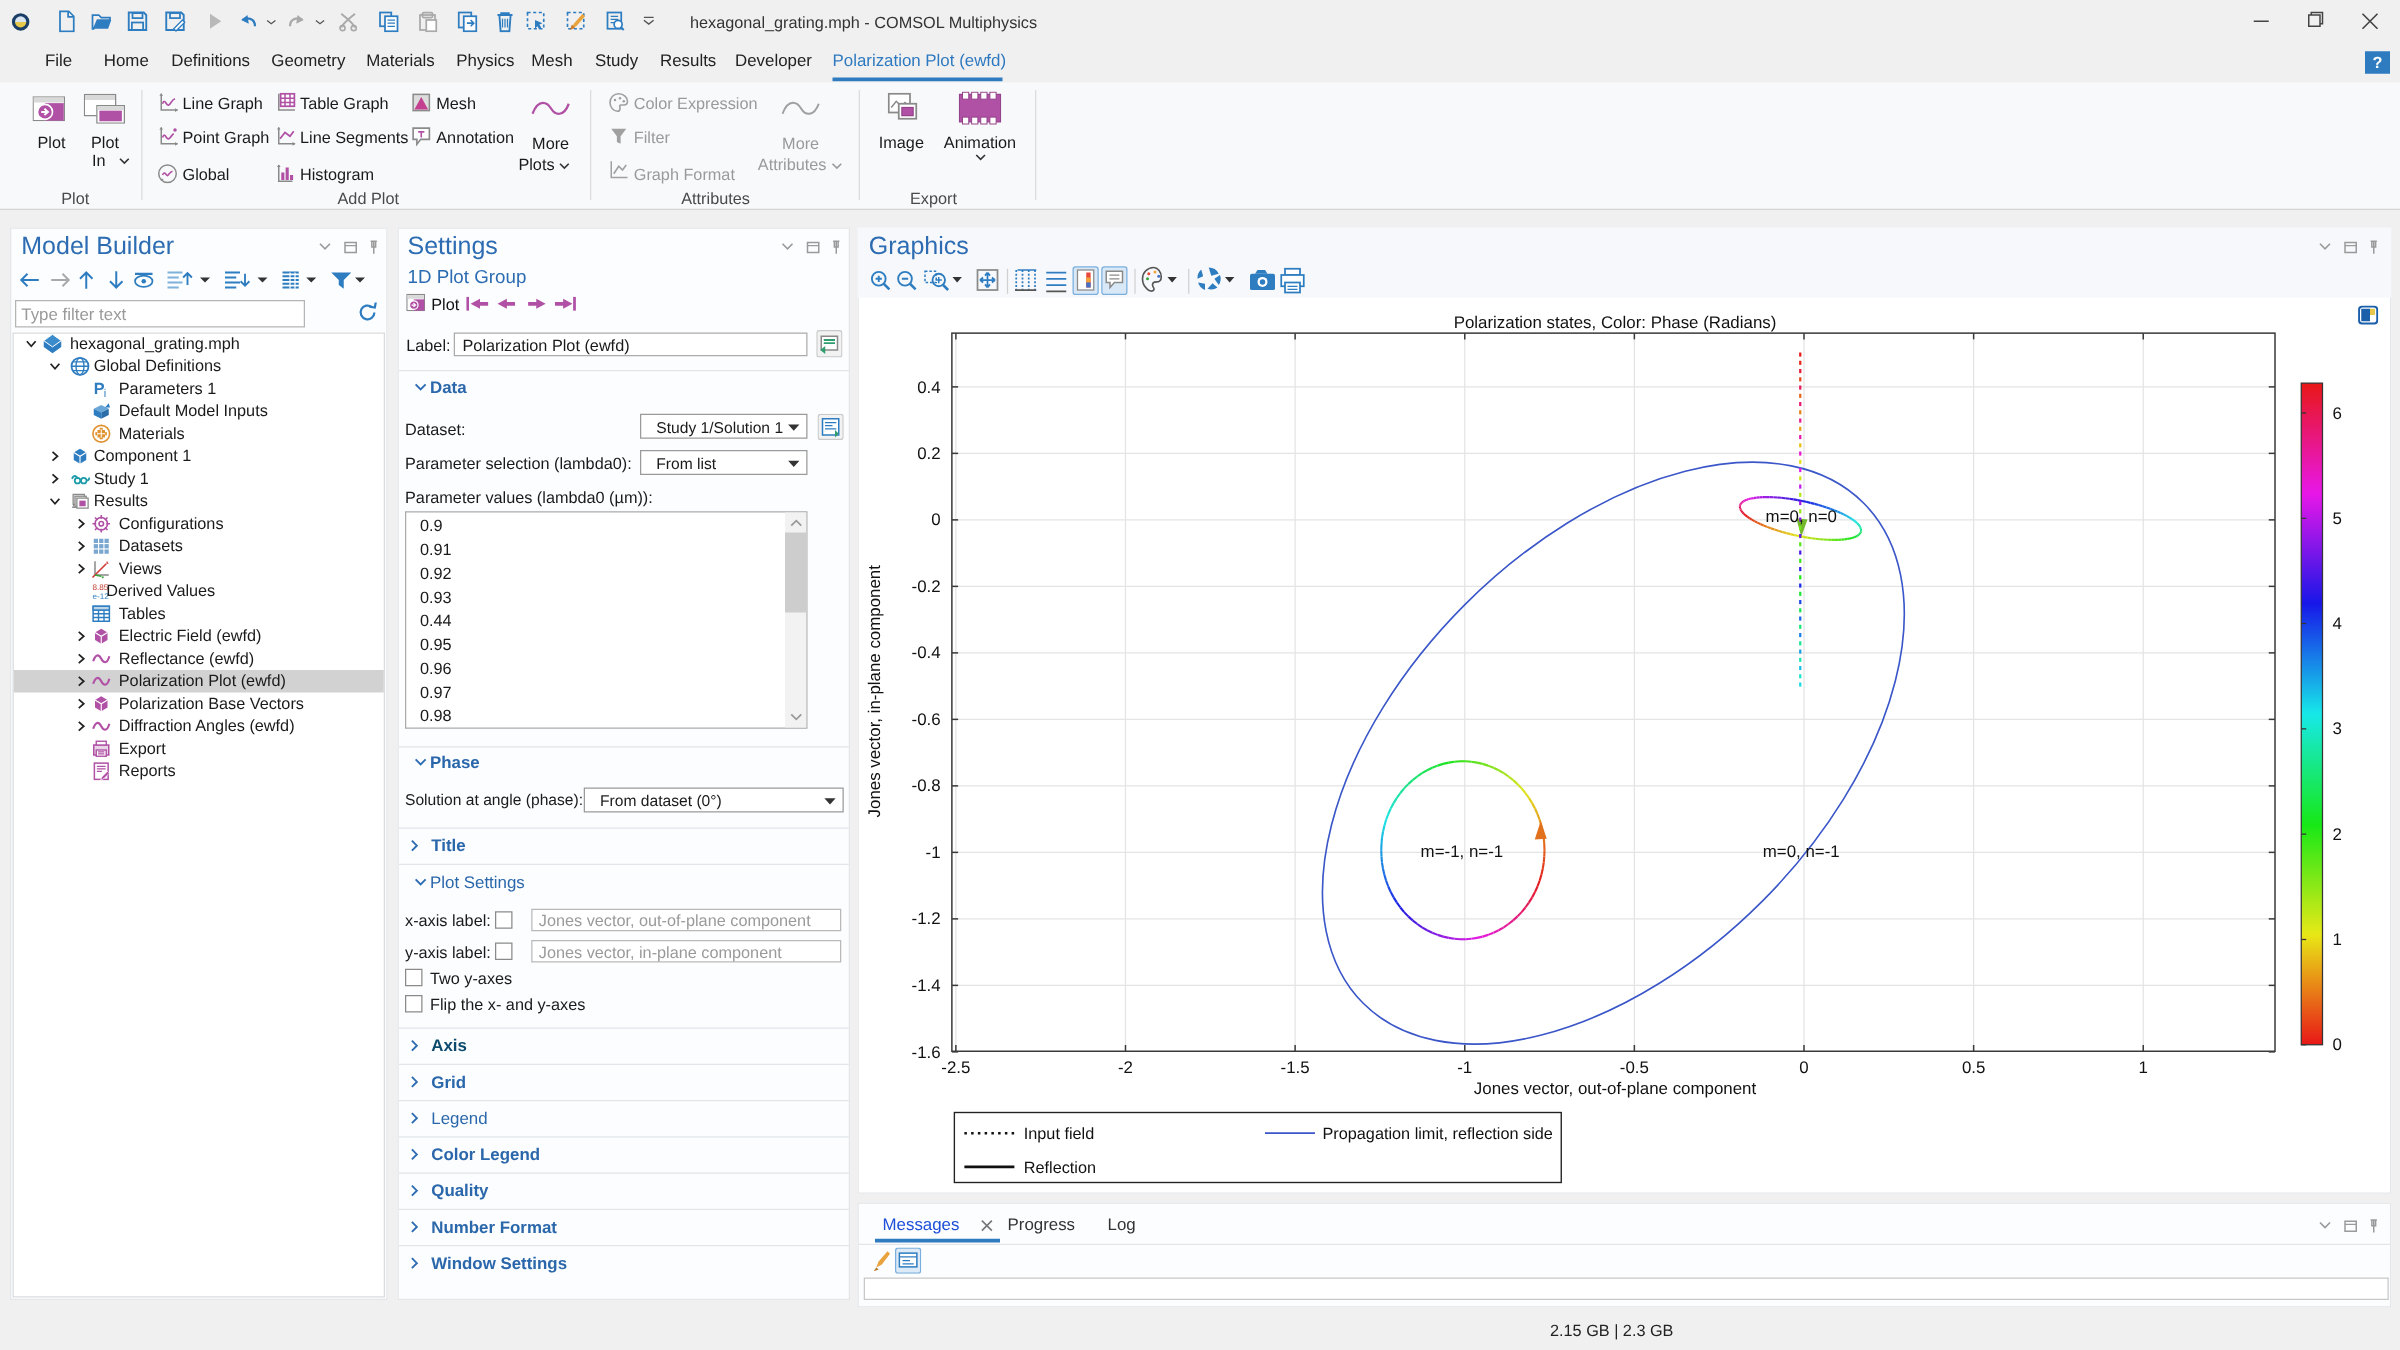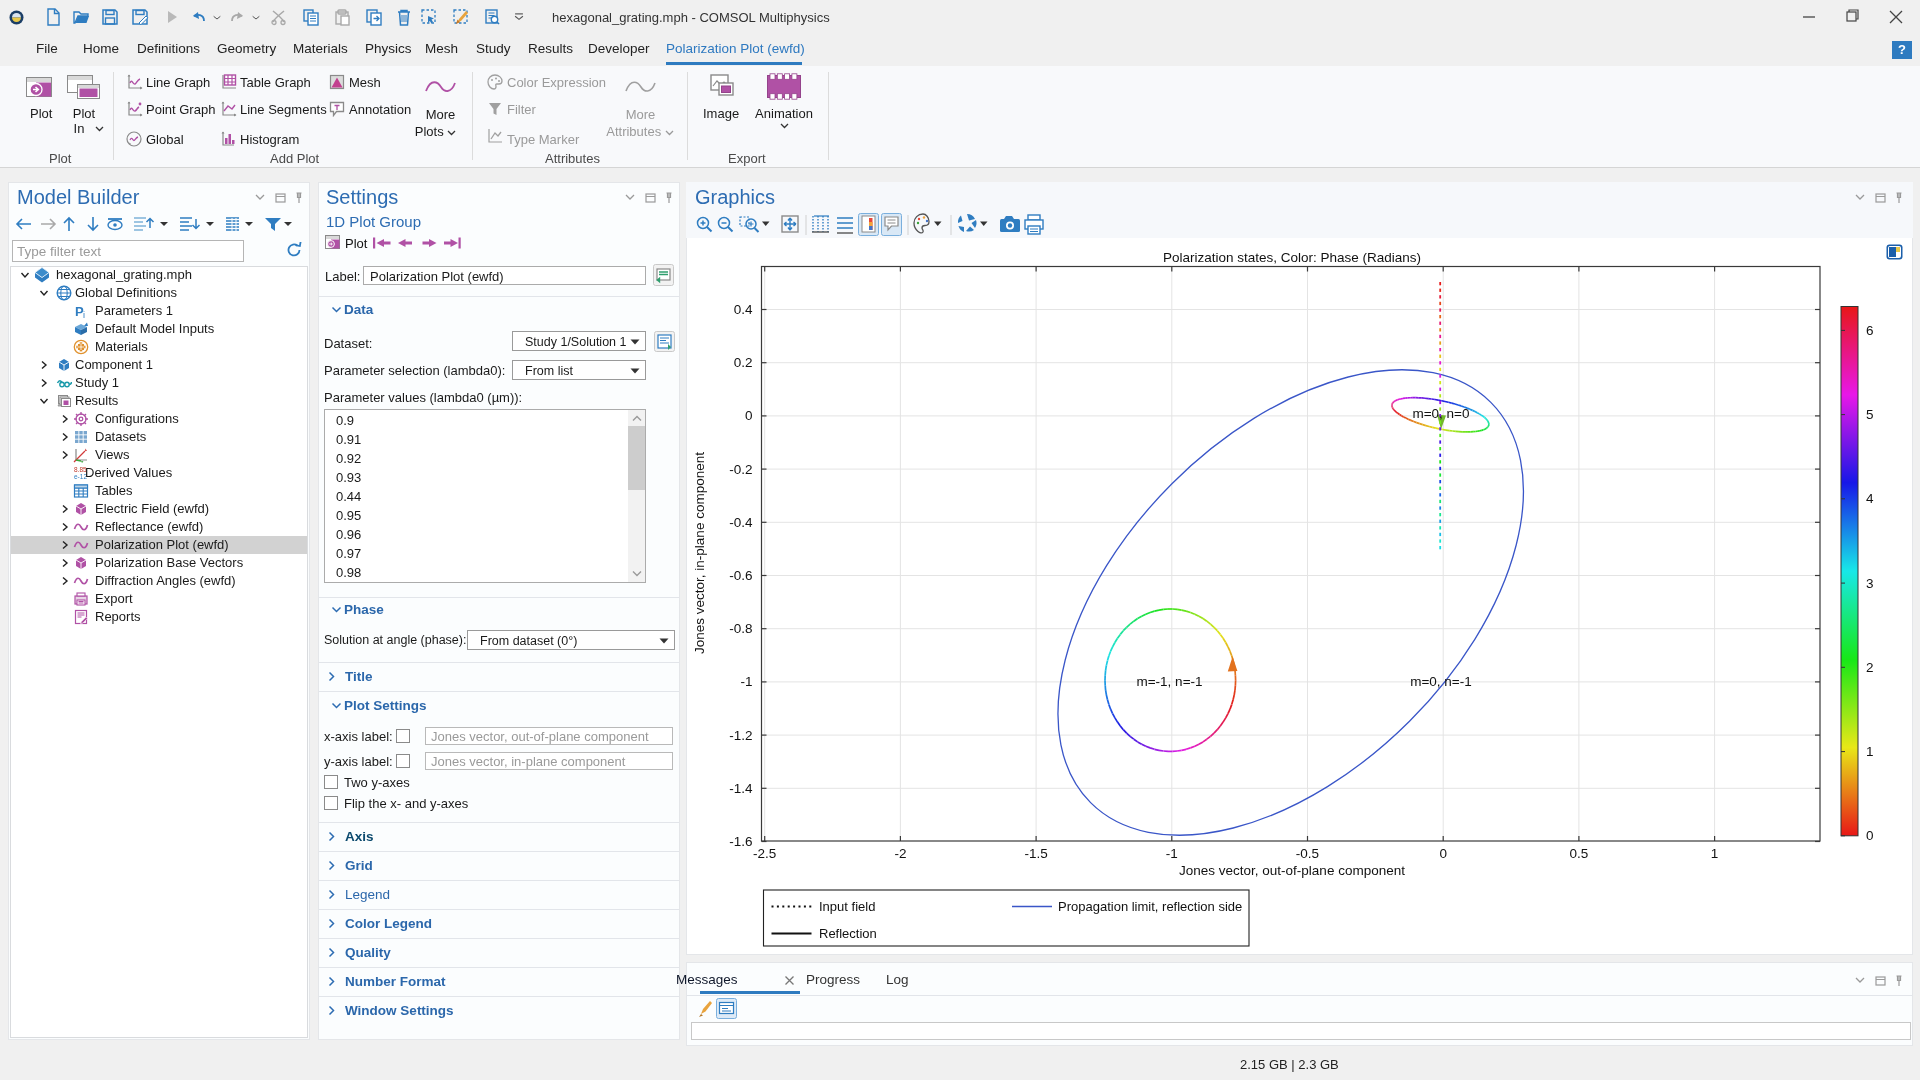--- a/index.html
+++ b/index.html
@@ -203,21 +203,21 @@
   </svg>
 <svg class="abs" style="left:487px;top:101px" width="16" height="16" viewBox="0 0 16 16">
     <path d="M2 2h12L9.5 8v6l-3-1.5V8z" fill="#a0a0a0"></path>
   </svg>
 <svg class="abs" style="left:487px;top:128px" width="16" height="16" viewBox="0 0 16 16">
     <path d="M2 1v13h13" stroke="#a0a0a0" stroke-width="1.2" fill="none"></path>
     <path d="M4 11 8 5l3 3 3-4" fill="none" stroke="#a0a0a0" stroke-width="1.3"></path>
   </svg>
 <div class="abs" style="left:507px;top:75px;font-size:13px;color:#9a9a9a">Color Expression</div>
 <div class="abs" style="left:507px;top:102px;font-size:13px;color:#9a9a9a">Filter</div>
-<div class="abs" style="left:507px;top:132px;font-size:13px;color:#9a9a9a">Type Marker</div>
+<div class="abs" style="left:507px;top:132px;font-size:13px;color:#9a9a9a">Graph Format</div>
 <svg class="abs" style="left:625px;top:80px" width="31" height="14" viewBox="0 0 31 14">
     <path d="M1 11C6 -2 13 2 16 7s10 7 14-4" fill="none" stroke="#a0a0a0" stroke-width="1.6"></path>
   </svg>
 <div class="abs" style="left:613px;top:107px;width:55px;text-align:center;font-size:13px;color:#9a9a9a">More</div>
 <div class="abs" style="left:595px;top:124px;width:90px;text-align:center;font-size:13px;color:#9a9a9a">Attributes <svg width="9" height="6" viewBox="0 0 9 6" style="display:inline">
       <path d="M1 1l3.5 3.5L8 1" fill="none" stroke="#9a9a9a" stroke-width="1.3"></path>
     </svg></div>
 <svg class="abs" style="left:710px;top:74px" width="27" height="26" viewBox="0 0 27 26">
     <rect x="1" y="1" width="17" height="15" fill="#fff" stroke="#8a8a8a" stroke-width="1.4"></rect>
     <path d="M3 12l4-5 4 4 3-3 2 2" fill="none" stroke="#8a8a8a" stroke-width="1.2"></path>
@@ -545,21 +545,21 @@
   </svg>
 <div class="abs" style="left:319px;top:662px;width:360px;height:1px;background:#e2e5ea"></div>
 <svg class="abs" style="left:327px;top:671px" width="10" height="11" viewBox="0 0 10 11">
     <path d="M2.5 1.5l4 4-4 4" fill="none" stroke="#2d6cb2" stroke-width="1.5"></path>
   </svg>
 <div class="abs" style="left:345px;top:669px;font-size:13.5px;font-weight:bold;color:#2b67ab">Title</div>
 <div class="abs" style="left:319px;top:691px;width:360px;height:1px;background:#e2e5ea"></div>
 <svg class="abs" style="left:331px;top:701px" width="11" height="10" viewBox="0 0 11 10">
     <path d="M1.5 2.5l4 4 4-4" fill="none" stroke="#2d6cb2" stroke-width="1.5"></path>
   </svg>
-<div class="abs" style="left:344px;top:698px;font-size:13.5px;font-weight:bold;color:#2b67ab">Plot Settings</div>
+<div class="abs" style="left:344px;top:698px;font-size:13.5px;font-weight:normal;color:#2b67ab">Plot Settings</div>
 <div class="abs" style="left:324px;top:729px;font-size:13px">x-axis label:</div>
 <div class="abs" style="left:396px;top:729px;width:14px;height:14px;background:#fff;border:1px solid #8a8a8a"></div>
 <div class="abs" style="left:425px;top:727px;width:248px;height:18px;background:#fff;border:1px solid #b9b9b9"></div>
 <div class="abs" style="left:431px;top:729px;font-size:13px;color:#9a9a9a">Jones vector, out-of-plane component</div>
 <div class="abs" style="left:324px;top:754px;font-size:13px">y-axis label:</div>
 <div class="abs" style="left:396px;top:754px;width:14px;height:14px;background:#fff;border:1px solid #8a8a8a"></div>
 <div class="abs" style="left:425px;top:752px;width:248px;height:18px;background:#fff;border:1px solid #b9b9b9"></div>
 <div class="abs" style="left:431px;top:754px;font-size:13px;color:#9a9a9a">Jones vector, in-plane component</div>
 <div class="abs" style="left:324px;top:775px;width:14px;height:14px;background:#fff;border:1px solid #8a8a8a"></div>
 <div class="abs" style="left:344px;top:775px;font-size:13px">Two y-axes</div>
@@ -1021,21 +1021,21 @@
     <line x1="771.5" y1="933.5" x2="811.5" y2="933.5" stroke="#111" stroke-width="2.2"></line>
     <text x="819" y="938" font-size="13" fill="#111">Reflection</text>
   </svg>
 <svg class="abs" style="left:1886px;top:244px" width="17" height="16" viewBox="0 0 17 16">
     <rect x="0.5" y="0.5" width="16" height="15" rx="3" fill="#1b5faa"></rect>
     <rect x="2" y="2" width="13" height="12" rx="2" fill="#fff"></rect>
     <path d="M3 3h7v10H3z" fill="#1b5faa"></path>
     <path d="M10 3h4v5h-4z" fill="#e8c84a"></path>
   </svg>
 <div class="abs" style="left:686px;top:962px;width:1227px;height:84px;background:#fbfdfe;border:1px solid #e4e6e9"></div>
-<div class="abs" style="left:676px;top:972px;font-size:13.5px;color:#0f172a">Messages</div>
+<div class="abs" style="left:706px;top:972px;font-size:13.5px;color:#1d4ed8">Messages</div>
 <svg class="abs" style="left:784px;top:975px" width="11" height="11" viewBox="0 0 11 11">
     <path d="M1.5 1.5l8 8M9.5 1.5l-8 8" stroke="#777" stroke-width="1.3"></path>
   </svg>
 <div class="abs" style="left:700px;top:991px;width:100px;height:3px;background:#2e7bc0"></div>
 <div class="abs" style="left:806px;top:972px;font-size:13.5px;color:#333">Progress</div>
 <div class="abs" style="left:886px;top:972px;font-size:13.5px;color:#333">Log</div>
 <div class="abs" style="left:687px;top:995px;width:1225px;height:1px;background:#e2e5ea"></div>
 <svg class="abs" style="left:1855px;top:975px" width="50" height="12" viewBox="0 0 50 12">
     <path d="M1 3l4 4 4-4" fill="none" stroke="#9a9a9a" stroke-width="1.3"></path>
     <rect x="21" y="2" width="9" height="8" fill="none" stroke="#9a9a9a" stroke-width="1.2"></rect>

